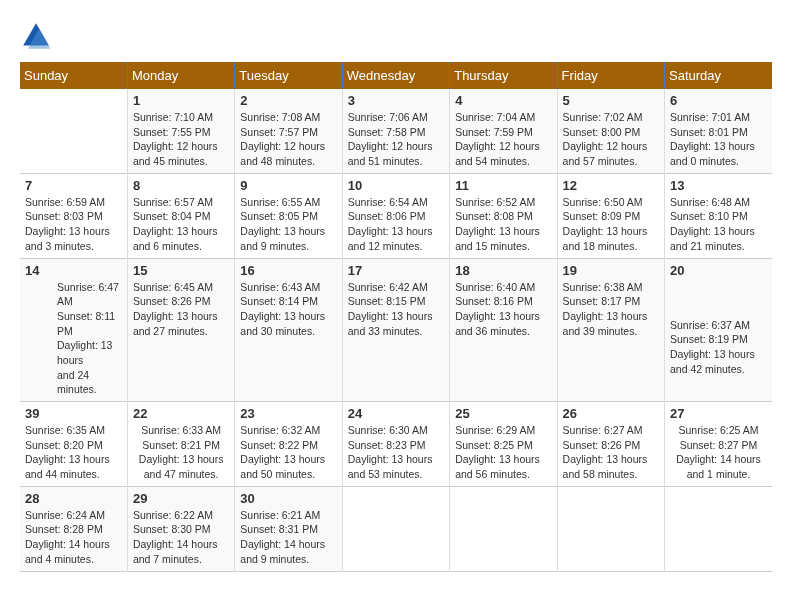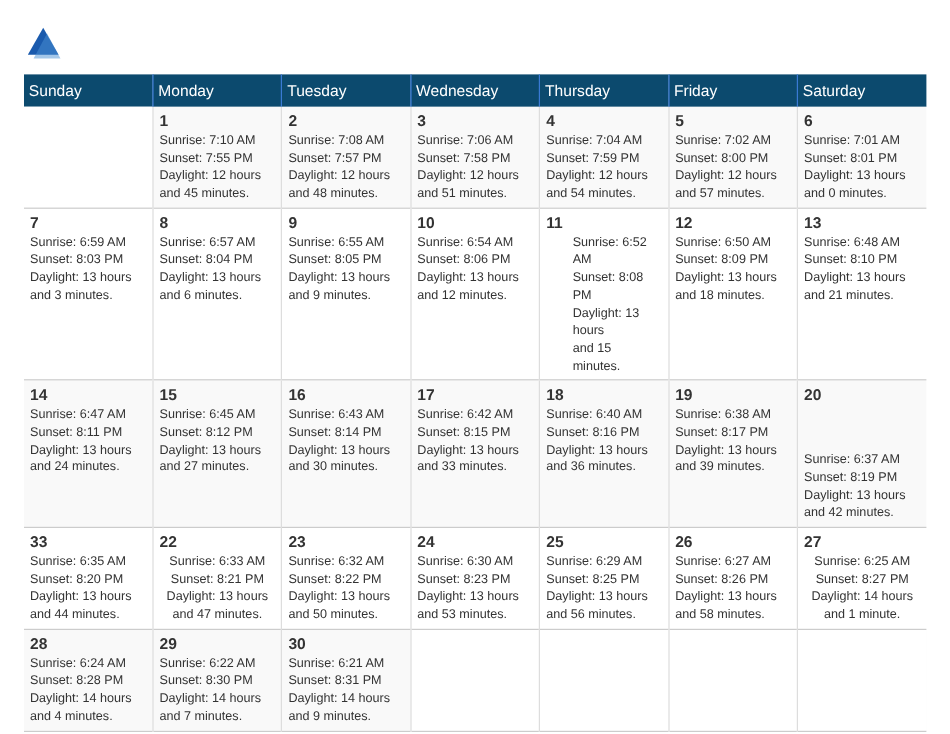--- a/index.html
+++ b/index.html
@@ -43,21 +43,21 @@
     .location {
       font-size: 14px;
       color: #555;
     }
     table {
       width: 100%;
       border-collapse: collapse;
       font-size: 11px;
     }
     thead tr {
-      background-color: #0c4a6e;
+      background-color: #a16207;
       color: #fff;
     }
     thead th {
       padding: 6px 4px;
       text-align: left;
       font-weight: normal;
       font-size: 13px;
       border-right: 1px solid #3a7ad4;
     }
     thead th:last-child { border-right: none; }
@@ -190,21 +190,21 @@
         </td>
         <td>
           <span class="day-number">10</span>
           <div class="day-info" style="white-space: pre-line;">Sunrise: 6:54 AM
 Sunset: 8:06 PM
 Daylight: 13 hours
 and 12 minutes.</div>
         </td>
         <td>
           <span class="day-number">11</span>
-          <div class="day-info" style="white-space: pre-line; margin-left: 22px;">Sunrise: 6:52 AM
+          <div class="day-info" style="white-space: pre-line;">Sunrise: 6:52 AM
 Sunset: 8:08 PM
 Daylight: 13 hours
 and 15 minutes.</div>
         </td>
         <td>
           <span class="day-number">12</span>
           <div class="day-info" style="white-space: pre-line;">Sunrise: 6:50 AM
 Sunset: 8:09 PM
 Daylight: 13 hours
 and 18 minutes.</div>
@@ -213,29 +213,29 @@
           <span class="day-number">13</span>
           <div class="day-info" style="white-space: pre-line;">Sunrise: 6:48 AM
 Sunset: 8:10 PM
 Daylight: 13 hours
 and 21 minutes.</div>
         </td>
       </tr>
       <tr>
         <td>
           <span class="day-number">14</span>
-          <div class="day-info" style="white-space: pre-line;">Sunrise: 6:47 AM
+          <div class="day-info" style="white-space: pre-line; margin-left: 32px;">Sunrise: 6:47 AM
 Sunset: 8:11 PM
 Daylight: 13 hours
 and 24 minutes.</div>
         </td>
         <td>
           <span class="day-number">15</span>
           <div class="day-info" style="white-space: pre-line;">Sunrise: 6:45 AM
-Sunset: 8:12 PM
+Sunset: 8:26 PM
 Daylight: 13 hours
 and 27 minutes.</div>
         </td>
         <td>
           <span class="day-number">16</span>
           <div class="day-info" style="white-space: pre-line;">Sunrise: 6:43 AM
 Sunset: 8:14 PM
 Daylight: 13 hours
 and 30 minutes.</div>
         </td>
@@ -263,21 +263,21 @@
         <td>
           <span class="day-number">20</span>
           <div class="day-info" style="white-space: pre-line; margin-top: 40px;">Sunrise: 6:37 AM
 Sunset: 8:19 PM
 Daylight: 13 hours
 and 42 minutes.</div>
         </td>
       </tr>
       <tr>
         <td>
-          <span class="day-number">33</span>
+          <span class="day-number">39</span>
           <div class="day-info" style="white-space: pre-line;">Sunrise: 6:35 AM
 Sunset: 8:20 PM
 Daylight: 13 hours
 and 44 minutes.</div>
         </td>
         <td>
           <span class="day-number">22</span>
           <div class="day-info" style="white-space: pre-line; text-align: center;">Sunrise: 6:33 AM
 Sunset: 8:21 PM
 Daylight: 13 hours

